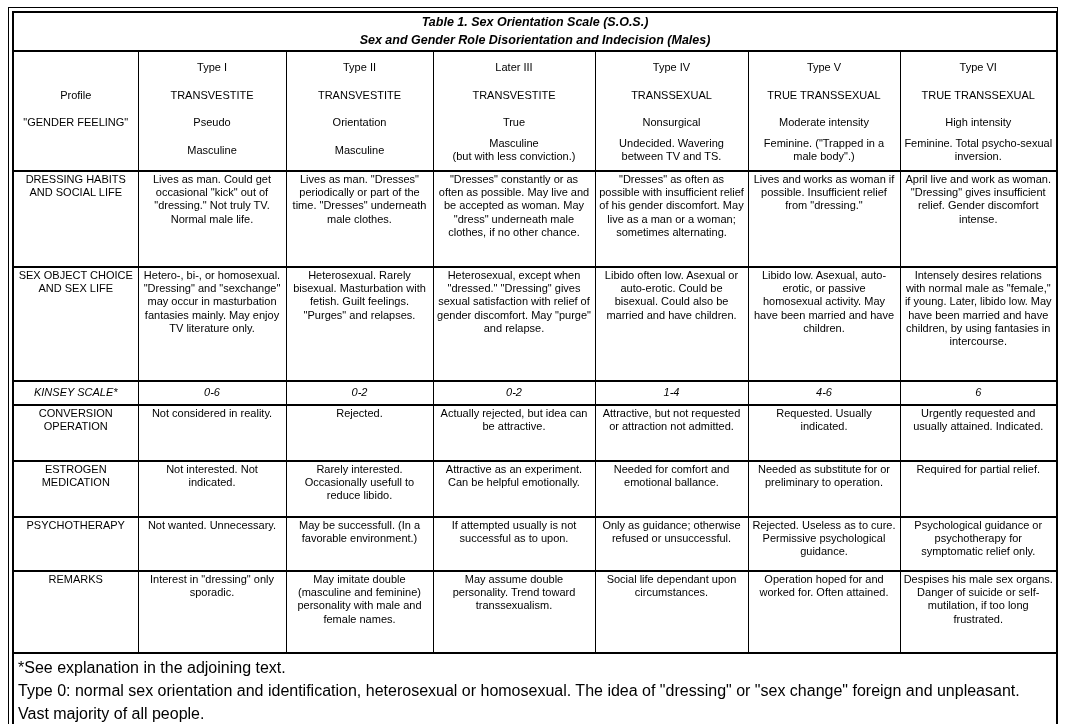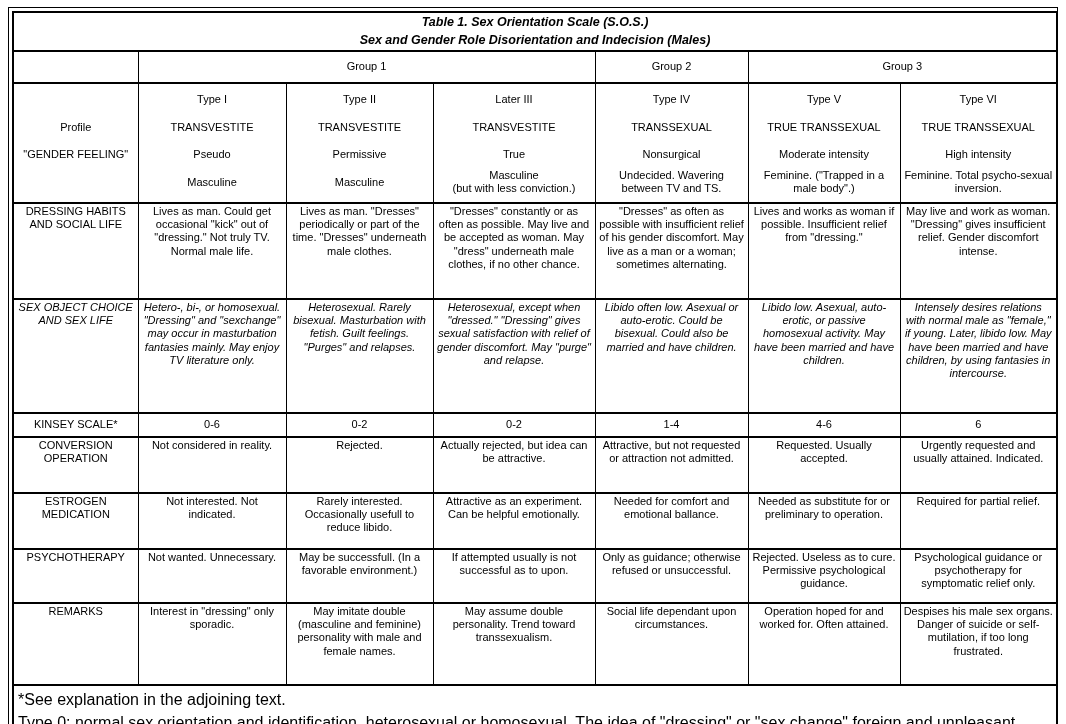--- a/index.html
+++ b/index.html
@@ -50,22 +50,22 @@
     flex: 1 1 0;
     min-height: 0;
     display: flex;
     align-items: center;
     justify-content: center;
     white-space: pre-line;
   }
 
   
   tr.r-dressing td { height: 92px; }
-  tr.r-sexobject td { height: 110px; font-style: italic; }
-  tr.r-kinsey td { height: 20px; vertical-align: middle; }
+  tr.r-sexobject td { height: 110px; }
+  tr.r-kinsey td { height: 20px; vertical-align: middle; font-style: italic; }
   tr.r-conversion td { height: 52px; margin-top: 44px; }
   tr.r-estrogen td { height: 52px; }
   tr.r-psycho td { height: 50px; }
   tr.r-remarks td { height: 78px; }
 
   
   tr.foot-row td {
     text-align: left;
     vertical-align: top;
     height: 34px;
@@ -90,26 +90,20 @@
     </colgroup>
 
     <tbody>
         <tr class="title-row">
       <td colspan="7">
         <div>Table 1. Sex Orientation Scale (S.O.S.)</div>
         <div>Sex and Gender Role Disorientation and Indecision (Males)</div>
       </td>
     </tr>
 
-    <tr class="group-row">
-      <td></td>
-      <td colspan="3">Group 1</td>
-      <td>Group 2</td>
-      <td colspan="2">Group 3</td>
-    </tr>
 
     <tr class="profile-row">
       <td>
         <div class="pwrap">
           <div class="pslot"></div>
           <div class="pslot">Profile</div>
           <div class="pslot">"GENDER FEELING"</div>
           <div class="pslot"></div>
         </div>
       </td>
@@ -118,21 +112,21 @@
           <div class="pslot">Type I</div>
           <div class="pslot">TRANSVESTITE</div>
           <div class="pslot">Pseudo</div>
           <div class="pslot">Masculine</div>
         </div>
       </td>
       <td>
         <div class="pwrap">
           <div class="pslot">Type II</div>
           <div class="pslot">TRANSVESTITE</div>
-          <div class="pslot">Permissive</div>
+          <div class="pslot">Orientation</div>
           <div class="pslot">Masculine</div>
         </div>
       </td>
       <td class="dbl">
         <div class="pwrap">
           <div class="pslot">Later III</div>
           <div class="pslot">TRANSVESTITE</div>
           <div class="pslot">True</div>
           <div class="pslot">Masculine
 (but with less conviction.)</div>
@@ -164,21 +158,21 @@
       </td>
     </tr>
 
     <tr class="r-dressing">
       <td>DRESSING HABITS AND SOCIAL LIFE</td>
       <td>Lives as man. Could get occasional "kick" out of "dressing." Not truly TV. Normal male life.</td>
       <td>Lives as man. "Dresses" periodically or part of the time. "Dresses" underneath male clothes.</td>
       <td class="dbl">"Dresses" constantly or as often as possible. May live and be accepted as woman. May "dress" underneath male clothes, if no other chance.</td>
       <td>"Dresses" as often as possible with insufficient relief of his gender discomfort. May live as a man or a woman; sometimes alternating.</td>
       <td>Lives and works as woman if possible. Insufficient relief from "dressing."</td>
-      <td>May live and work as woman. "Dressing" gives insufficient relief. Gender discomfort intense.</td>
+      <td>April live and work as woman. "Dressing" gives insufficient relief. Gender discomfort intense.</td>
     </tr>
 
     <tr class="r-sexobject">
       <td>SEX OBJECT CHOICE AND SEX LIFE</td>
       <td>Hetero-, bi-, or homosexual. "Dressing" and "sexchange" may occur in masturbation fantasies mainly. May enjoy TV literature only.</td>
       <td>Heterosexual. Rarely bisexual. Masturbation with fetish. Guilt feelings. "Purges" and relapses.</td>
       <td class="dbl">Heterosexual, except when "dressed." "Dressing" gives sexual satisfaction with relief of gender discomfort. May "purge" and relapse.</td>
       <td>Libido often low. Asexual or auto-erotic. Could be bisexual. Could also be married and have children.</td>
       <td>Libido low. Asexual, auto-erotic, or passive homosexual activity. May have been married and have children.</td>
       <td>Intensely desires relations with normal male as "female," if young. Later, libido low. May have been married and have children, by using fantasies in intercourse.</td>
@@ -193,21 +187,21 @@
       <td>4-6</td>
       <td>6</td>
     </tr>
 
     <tr class="r-conversion">
       <td>CONVERSION OPERATION</td>
       <td>Not considered in reality.</td>
       <td>Rejected.</td>
       <td class="dbl">Actually rejected, but idea can be attractive.</td>
       <td>Attractive, but not requested or attraction not admitted.</td>
-      <td>Requested. Usually accepted.</td>
+      <td>Requested. Usually indicated.</td>
       <td>Urgently requested and usually attained. Indicated.</td>
     </tr>
 
     <tr class="r-estrogen">
       <td>ESTROGEN MEDICATION</td>
       <td>Not interested. Not indicated.</td>
       <td>Rarely interested. Occasionally usefull to reduce libido.</td>
       <td class="dbl">Attractive as an experiment. Can be helpful emotionally.</td>
       <td>Needed for comfort and emotional ballance.</td>
       <td>Needed as substitute for or preliminary to operation.</td>

